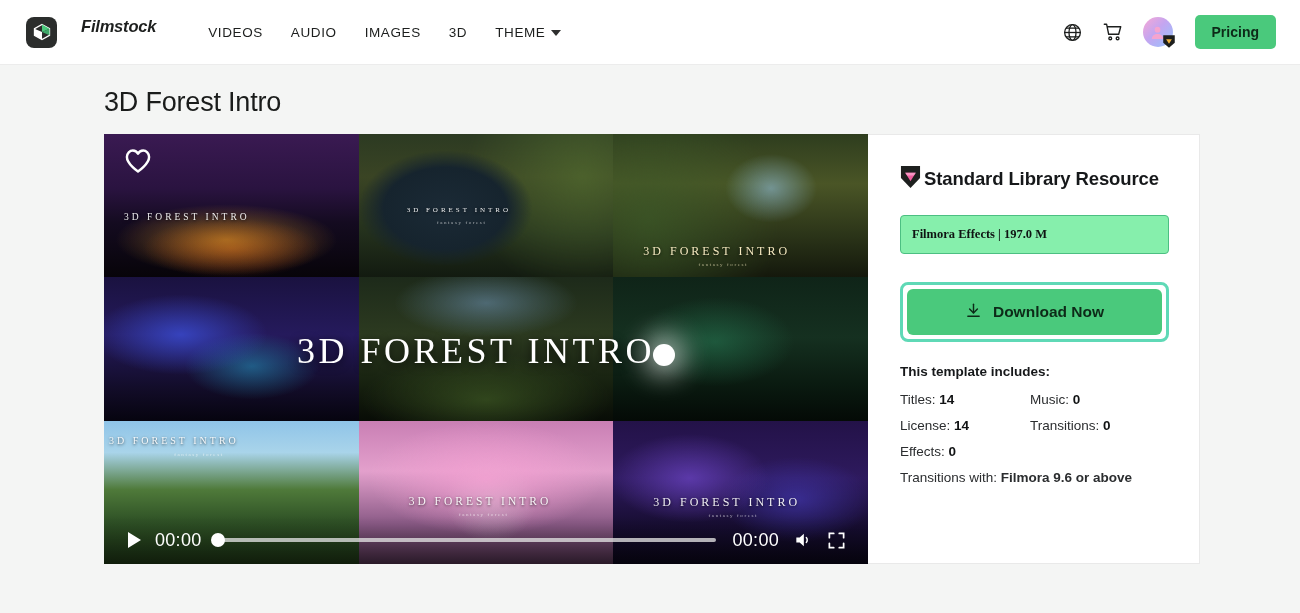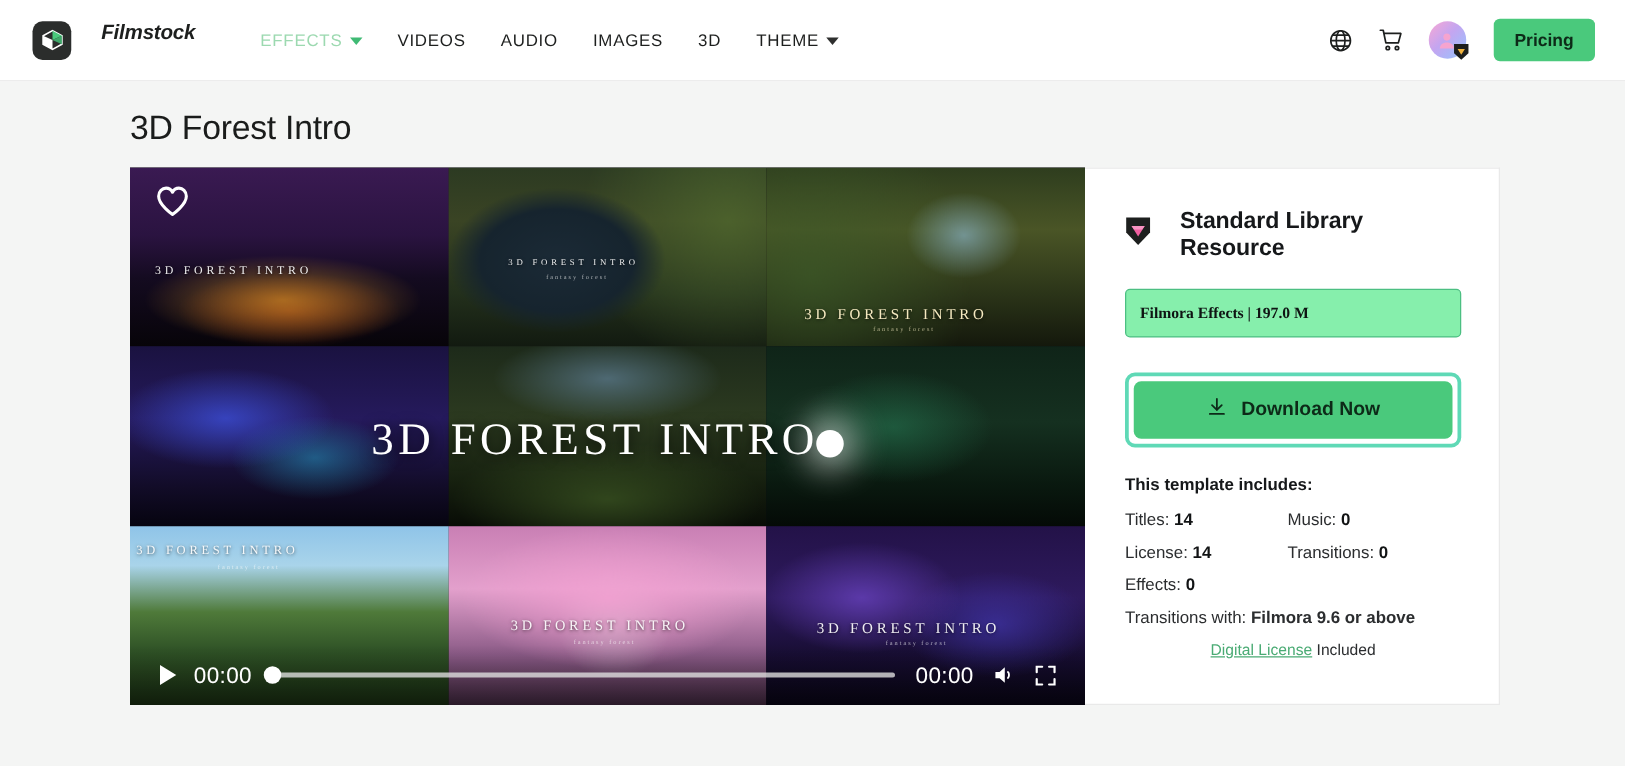--- a/index.html
+++ b/index.html
@@ -215,21 +215,21 @@
 
   
   .panel {
     flex: 1;
     background: #ffffff;
     border: 1px solid #e9e9e9;
     border-left: none;
     padding: 30px 30px 18px 32px;
   }
   .panel-head {
-    display: flex; align-items: center; gap: 23px;
+    display: flex; align-items: center; gap: 3px;
     margin-bottom: 22px;
   }
   .panel-title {
     font-size: 18.5px; font-weight: bold; color: #16181a;
     letter-spacing: -0.1px;
   }
   .lib-badge {
     border: 1px solid #4cbf82;
     background: #86efac;
     border-radius: 4px;
@@ -297,24 +297,20 @@
         <path d="M12 3 L21 8 L21 16 L12 21 L3 16 L3 8 Z" fill="none" stroke="#fff" stroke-width="1.6"></path>
         <path d="M12 3 L12 12 L21 8 Z" fill="#4ac97c"></path>
         <path d="M12 12 L21 8 L21 16 Z" fill="#3fa869"></path>
         <path d="M3 8 L12 12 L12 21 L3 16 Z" fill="#ffffff"></path>
       </svg>
     </span>
     <span class="brand-name">Filmstock</span>
   </div>
 
   <nav class="nav">
-    <div class="nav-item active">
-      <span>EFFECTS</span>
-      <span class="chev"></span>
-    </div>
     <div class="nav-item">
       <span>VIDEOS</span>
     </div>
     <div class="nav-item">
       <span>AUDIO</span>
     </div>
     <div class="nav-item">
       <span>IMAGES</span>
     </div>
     <div class="nav-item">
@@ -482,20 +478,16 @@
           <b>0</b>
         </div>
         <div></div>
       </div>
 
       <div class="compat">
         <span>Transitions with:</span>
         <b>Filmora 9.6 or above</b>
       </div>
 
-      <div class="license-line">
-        <span class="license-link">Digital License</span>
-        <span>Included</span>
-      </div>
     </div>
   </div>
 
 </div>
 
 </body></html>

